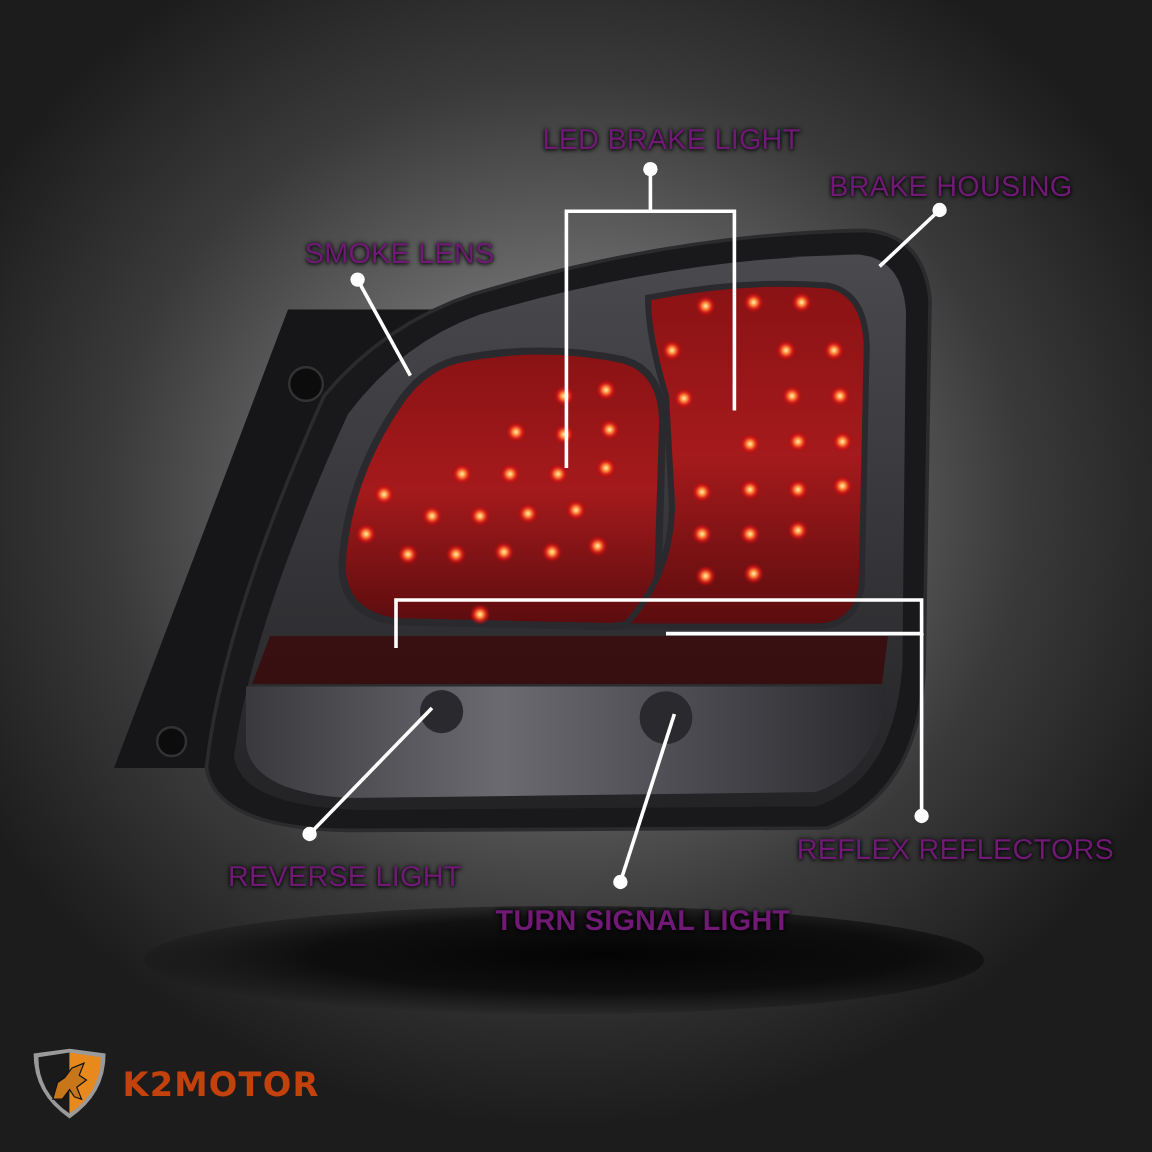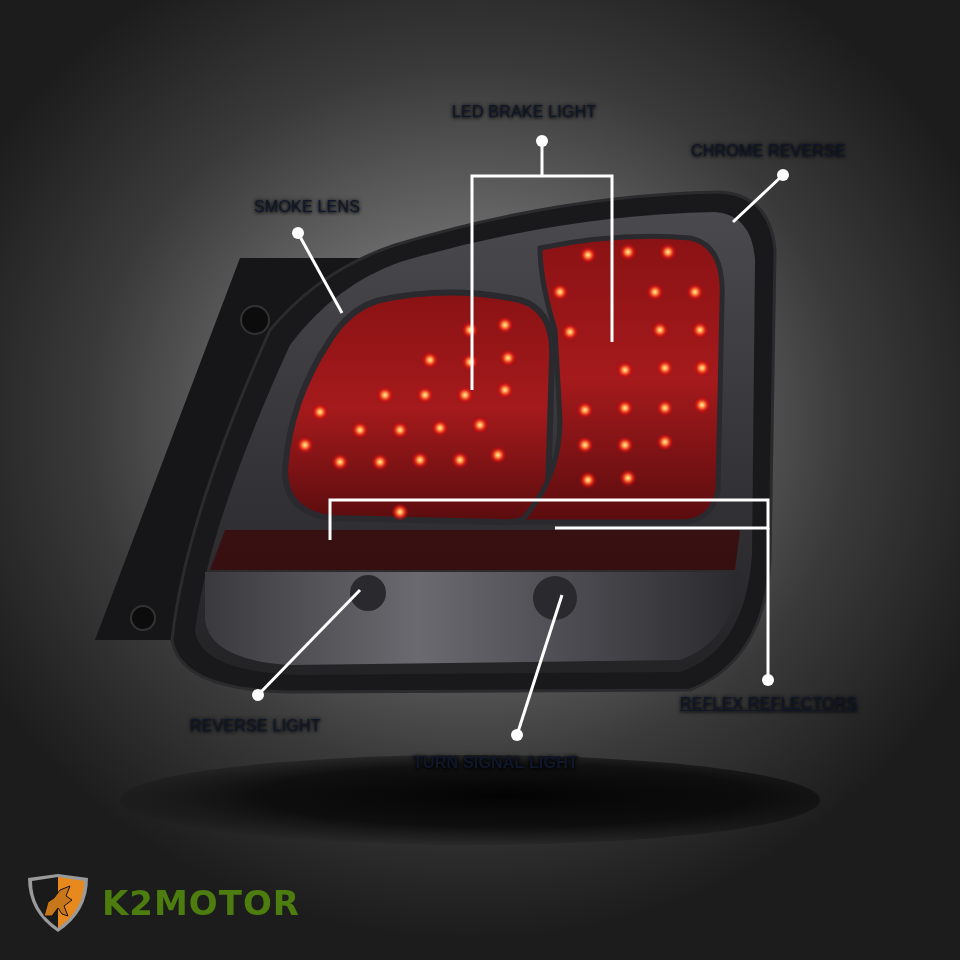--- a/index.html
+++ b/index.html
@@ -2,24 +2,24 @@
 <html><head>
 <meta charset="utf-8">
 <style>
   html,body{margin:0;padding:0;}
   body{width:960px;height:960px;overflow:hidden;position:relative;
     background: radial-gradient(ellipse 560px 520px at 470px 420px, #8e8e8e 0%, #6a6a6a 35%, #3a3a3a 68%, #1c1c1c 100%);
     font-family:"Liberation Sans", sans-serif;}
   .shadow{position:absolute;left:120px;top:755px;width:700px;height:90px;border-radius:50%;
     background:radial-gradient(ellipse at 55% 45%, rgba(0,0,0,0.95) 0%, rgba(0,0,0,0.7) 45%, rgba(0,0,0,0) 75%);}
   .lamp{position:absolute;left:0;top:0;width:960px;height:960px;}
-  .label{position:absolute;color:#0f172a;font-size:16px;letter-spacing:0.2px;white-space:nowrap;
+  .label{position:absolute;color:#701a75;font-size:24px;letter-spacing:0.2px;white-space:nowrap;
     text-shadow:0 0 4px rgba(0,0,0,0.9),0 1px 3px rgba(0,0,0,0.8);}
   .logo{position:absolute;left:24px;top:872px;display:flex;align-items:center;}
-  .logo-text{color:#4d7c0f;font-size:34px;font-weight:bold;letter-spacing:1px;margin-left:10px;
+  .logo-text{color:#c2410c;font-size:28px;font-weight:bold;letter-spacing:1px;margin-left:10px;
     font-family:"DejaVu Sans", sans-serif;}
   svg.callouts{position:absolute;left:0;top:0;}
 </style>
 </head>
 <body>
 
 <div class="shadow"></div>
 
 <svg class="lamp" viewBox="0 0 960 960" width="960" height="960">
   <defs>
@@ -134,23 +134,23 @@
     <circle cx="542" cy="141" r="6"></circle>
     <circle cx="783" cy="175" r="6"></circle>
     <circle cx="298" cy="233" r="6"></circle>
     <circle cx="768" cy="680" r="6"></circle>
     <circle cx="258" cy="695" r="6"></circle>
     <circle cx="517" cy="735" r="6"></circle>
   </g>
 </svg>
 
 <div class="label" style="left:452px;top:103px;">LED BRAKE LIGHT</div>
-<div class="label" style="left:691px;top:142px;">CHROME REVERSE</div>
+<div class="label" style="left:691px;top:142px;">BRAKE HOUSING</div>
 <div class="label" style="left:232px;top:198px;margin-left:22px;">SMOKE LENS</div>
-<div class="label" style="left:680px;top:695px;text-decoration:underline;">REFLEX REFLECTORS</div>
+<div class="label" style="left:664px;top:695px;">REFLEX REFLECTORS</div>
 <div class="label" style="left:190px;top:717px;">REVERSE LIGHT</div>
 <div class="label" style="left:413px;top:754px;font-weight:bold;">TURN SIGNAL LIGHT</div>
 
 <div class="logo">
   <svg width="68" height="62" viewBox="0 0 68 62">
     <path d="M4 6 L34 2 L64 6 Q64 40 34 60 Q4 40 4 6 Z" fill="#9a9a9a"></path>
     <path d="M8 9 L34 5 L34 56 Q8 38 8 9 Z" fill="#1a1a1a"></path>
     <path d="M34 5 L60 9 Q60 38 34 56 Z" fill="#e8891e"></path>
     <path d="M20 44 L24 30 L30 26 L36 18 L46 14 L42 24 L48 28 L40 34 L44 44 L38 42 L34 36 L28 44 Z" fill="#c8761a" stroke="#111" stroke-width="1"></path>
   </svg>

